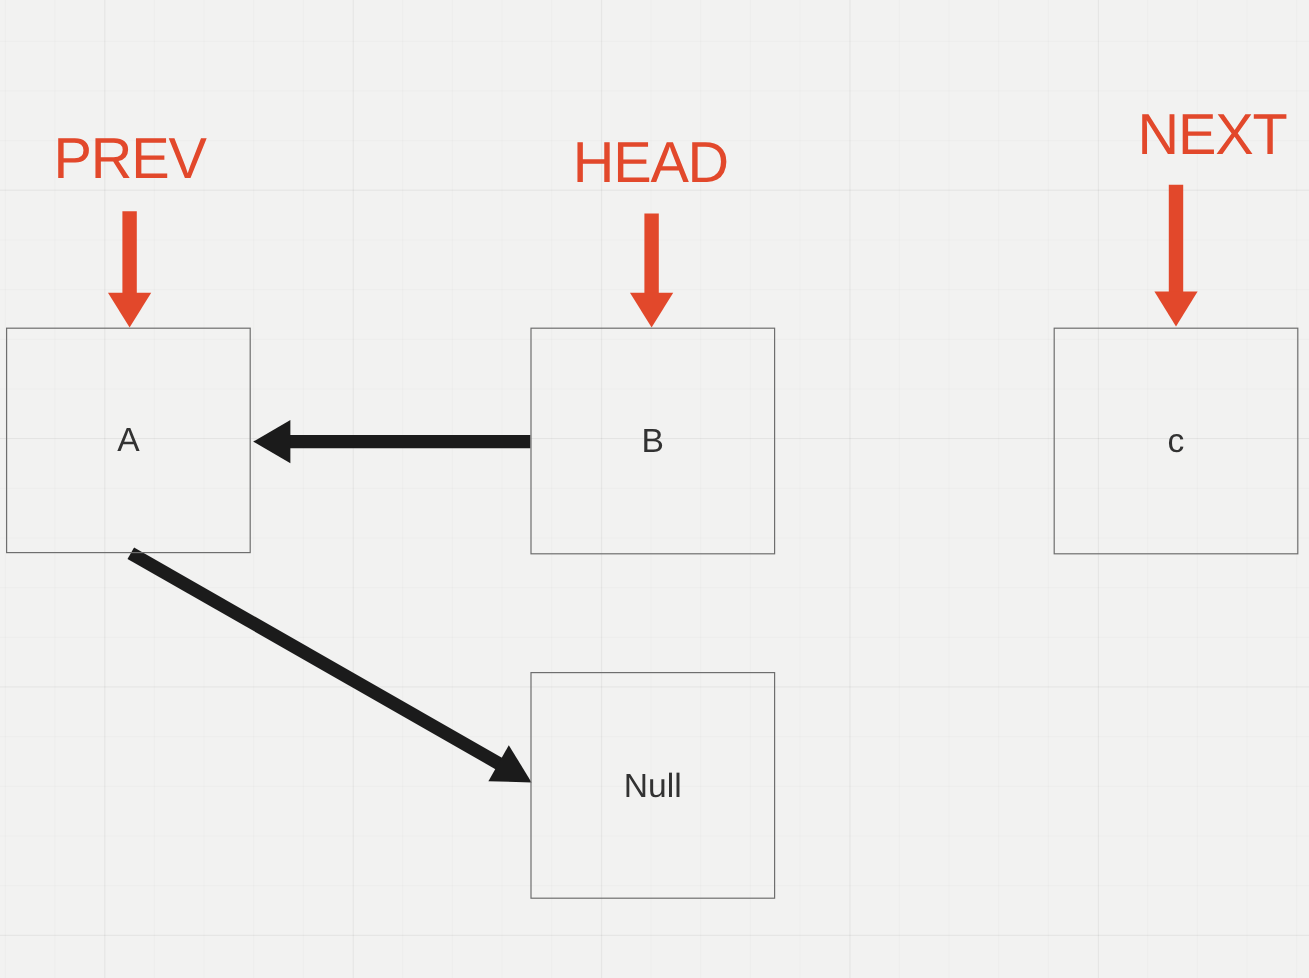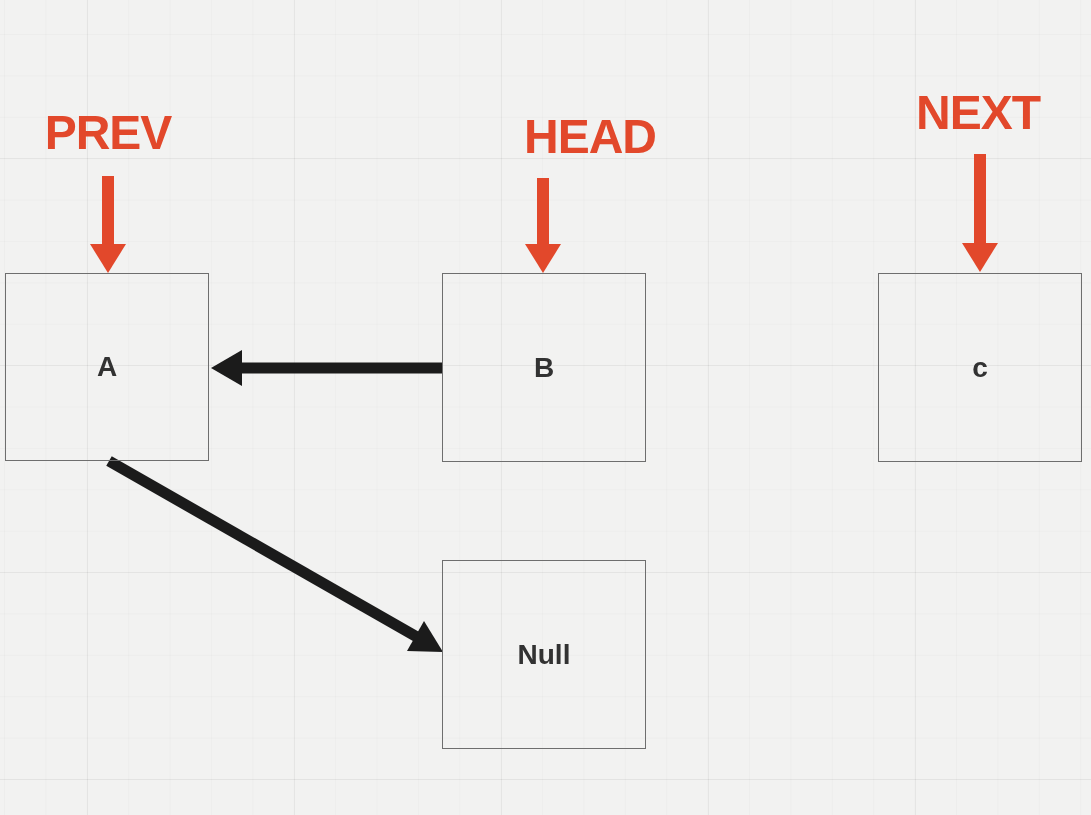--- a/index.html
+++ b/index.html
@@ -14,21 +14,20 @@
     height: 815px;
     overflow: hidden;
     background-color: #f2f2f1;
     background-image:
       linear-gradient(to right, rgba(0,0,0,0.045) 1px, transparent 1px),
       linear-gradient(to bottom, rgba(0,0,0,0.045) 1px, transparent 1px),
       linear-gradient(to right, rgba(0,0,0,0.018) 1px, transparent 1px),
       linear-gradient(to bottom, rgba(0,0,0,0.018) 1px, transparent 1px);
     background-size: 207px 207px, 207px 207px, 41.4px 41.4px, 41.4px 41.4px;
     background-position: 87px 0, 0 158px, 4px 0, 0 34px;
-    font-weight: bold;
   }
   .pointer-label {
     position: absolute;
     transform: translateX(-50%);
     color: #e2482b;
     font-size: 48px;
     line-height: 1;
     letter-spacing: -1px;
     white-space: nowrap;
     user-select: none;
@@ -54,22 +53,22 @@
     color: #323232;
     font-size: 28px;
     line-height: 1;
     user-select: none;
   }
   .node-a    { left: 5px;   top: 273px; width: 204px; height: 188px; }
   .node-b    { left: 442px; top: 273px; width: 204px; height: 189px; }
   .node-c    { left: 878px; top: 273px; width: 204px; height: 189px; }
   .node-null { left: 442px; top: 560px; width: 204px; height: 189px; text-align: center; }
   .label-prev { left: 108px; top: 109px; }
-  .label-head { left: 542px; top: 113px; margin-left: 48px; }
-  .label-next { left: 978px; top: 89px;  }
+  .label-head { left: 542px; top: 113px; }
+  .label-next { left: 1010px; top: 89px;  }
 </style>
 </head>
 <body>
 
 <div class="canvas">
 
   <div class="pointer-label label-prev">PREV</div>
   <div class="pointer-label label-head">HEAD</div>
   <div class="pointer-label label-next">NEXT</div>
 

